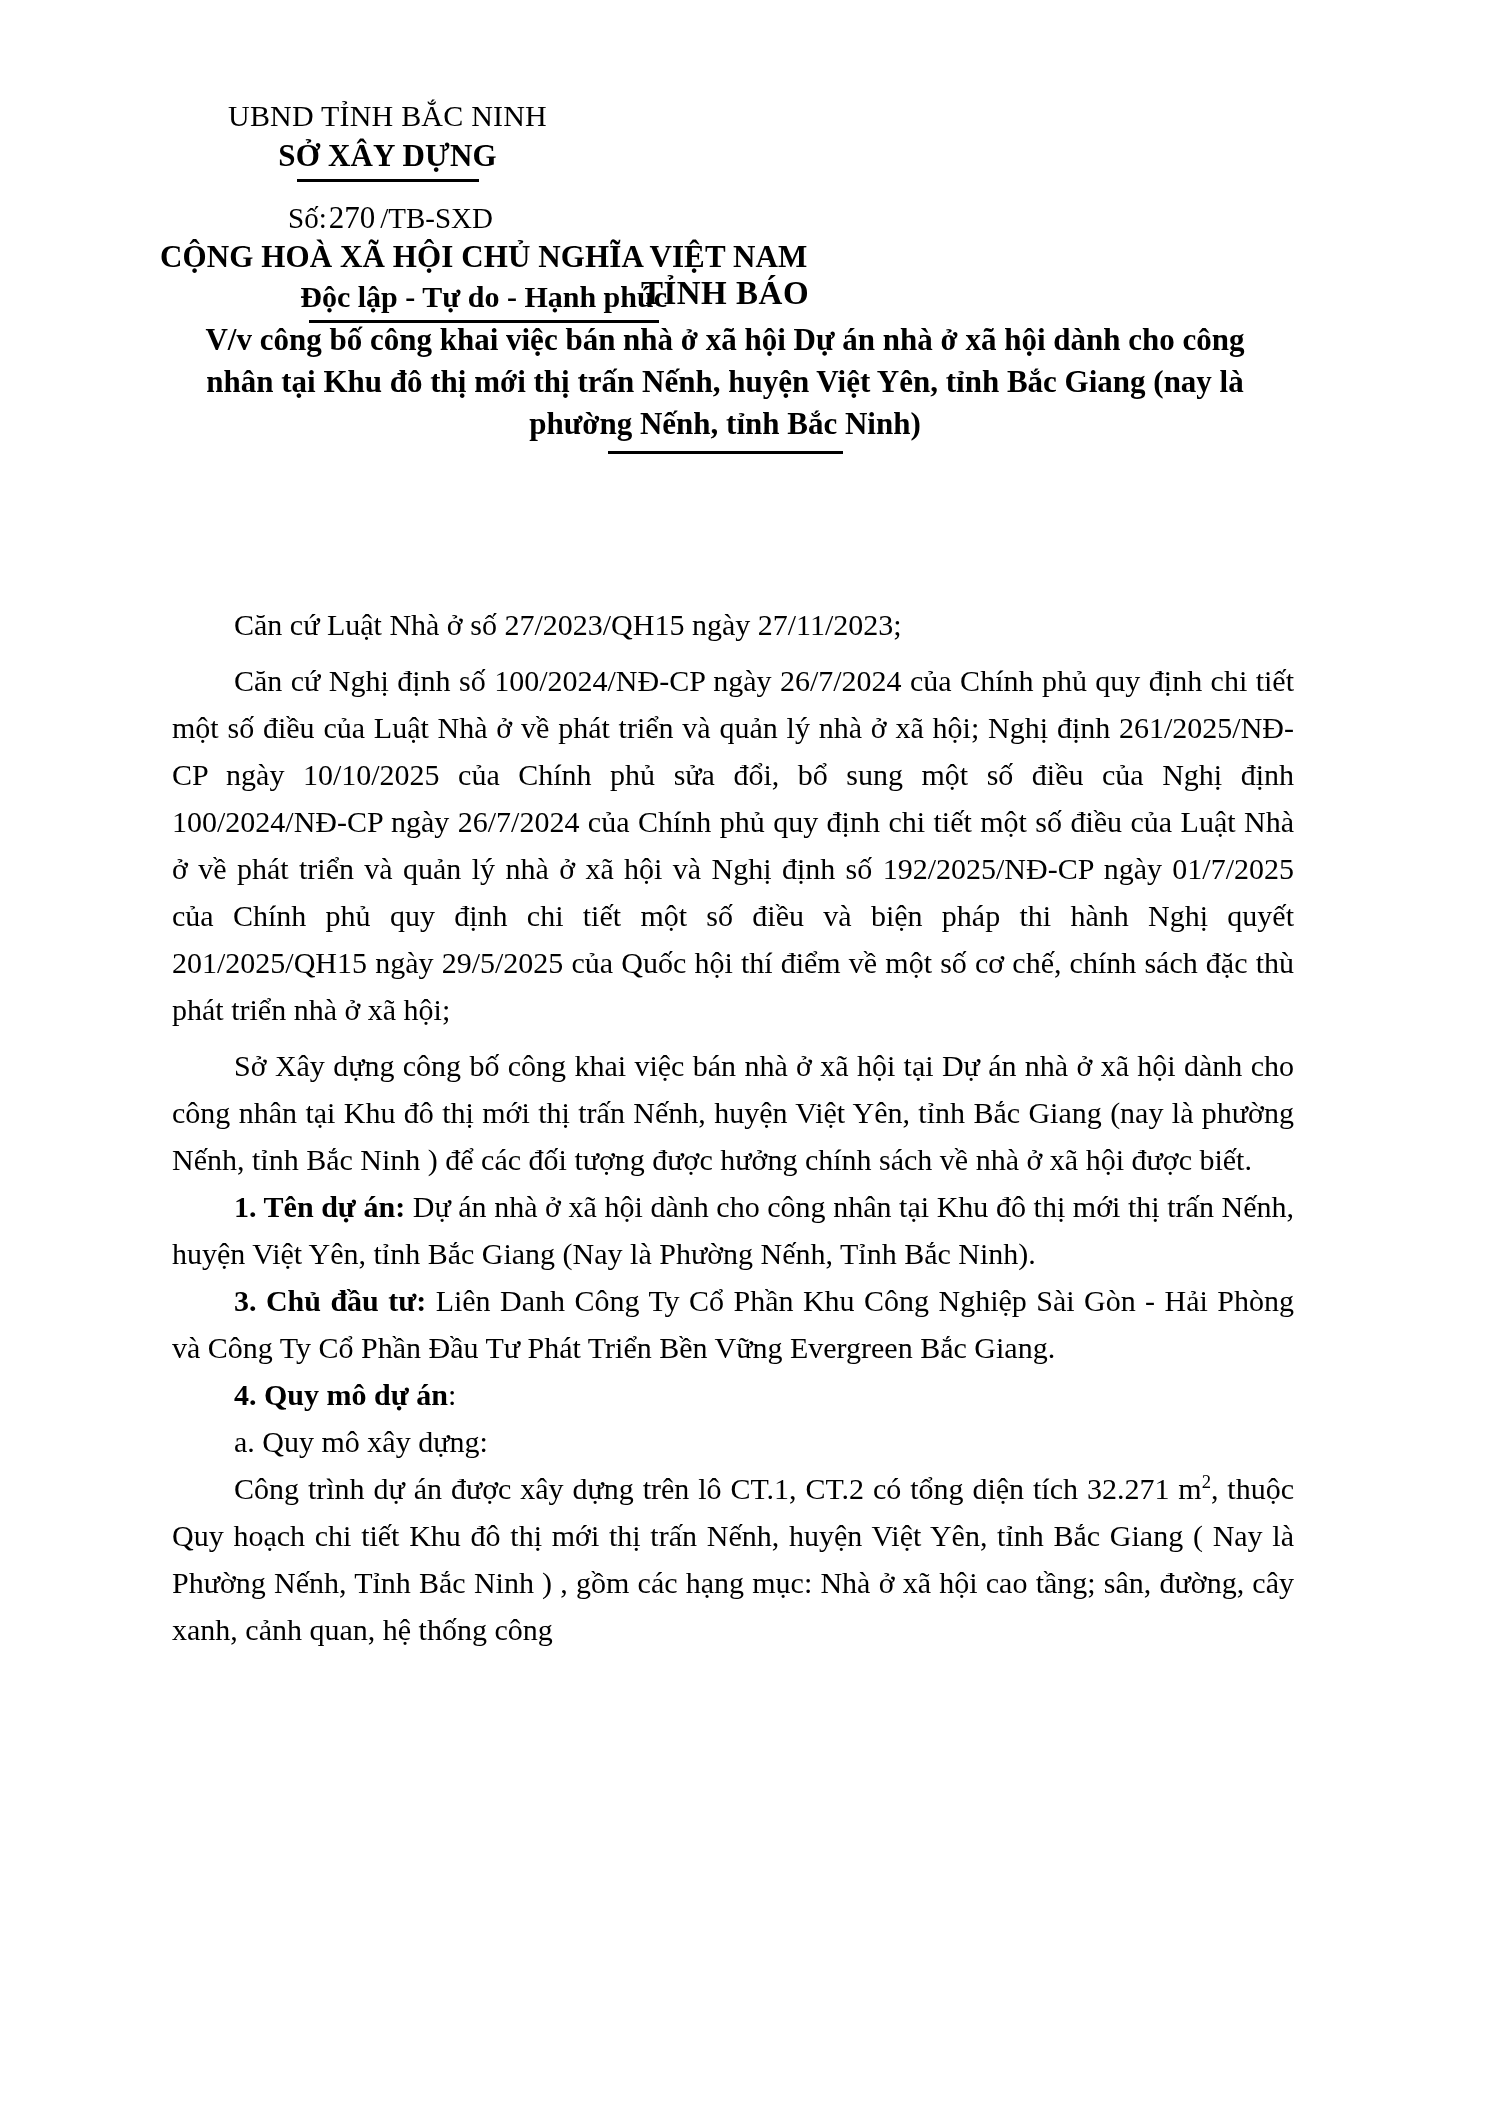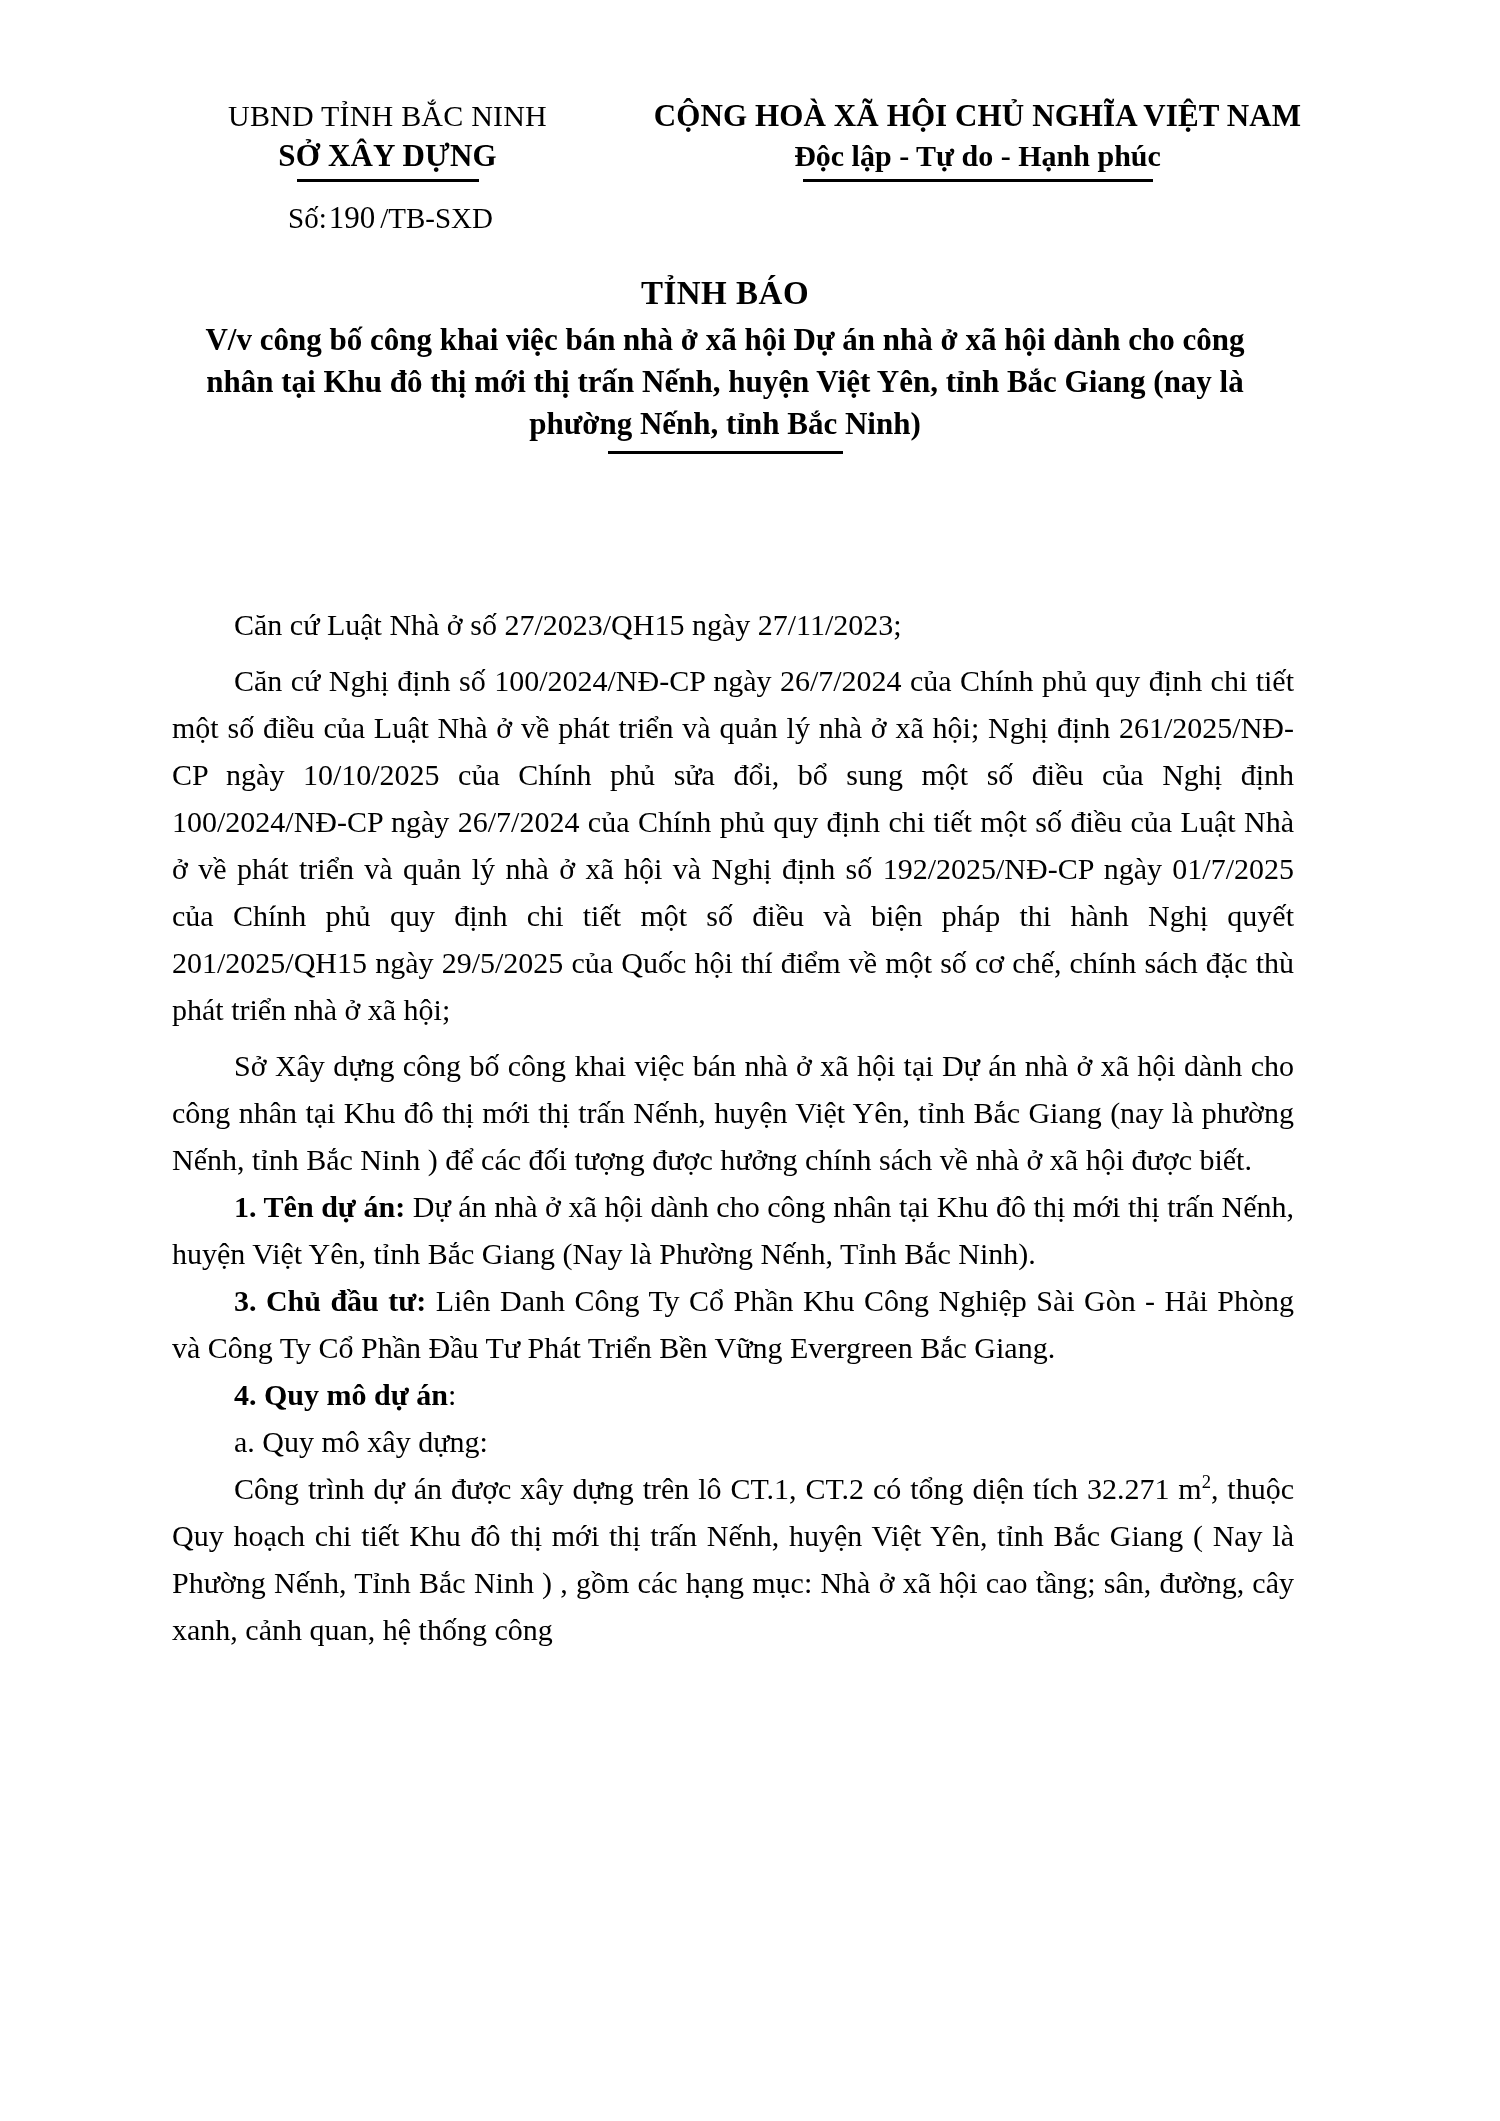--- a/index.html
+++ b/index.html
@@ -24,21 +24,21 @@
     overflow: hidden;
   }
 
   
   .header {
     position: absolute;
     top: 96px;
     left: 160px;
     width: 1180px;
     display: flex;
-    flex-direction: row;
+    flex-direction: column;
     align-items: flex-start;
   }
   .header-left {
     width: 455px;
     text-align: center;
     flex: 0 0 auto;
   }
   .header-right {
     flex: 1 1 auto;
     text-align: center;
@@ -174,21 +174,21 @@
 
   <div class="header">
 
     <div class="header-left">
       <div class="org-line1">UBND TỈNH BẮC NINH</div>
       <div>
         <span class="org-line2">SỞ XÂY DỰNG</span>
         <span class="org-underline"></span>
       </div>
       <div class="doc-number">
-        <span>Số:</span><span class="num-filled">190</span><span>/TB-SXD</span>
+        <span>Số:</span><span class="num-filled">270</span><span>/TB-SXD</span>
       </div>
     </div>
 
     <div class="header-right">
       <div class="nation-line1">CỘNG HOÀ XÃ HỘI CHỦ NGHĨA VIỆT NAM</div>
       <div>
         <span class="nation-line2">Độc lập - Tự do - Hạnh phúc</span>
         <span class="nation-underline"></span>
       </div>
     </div>

